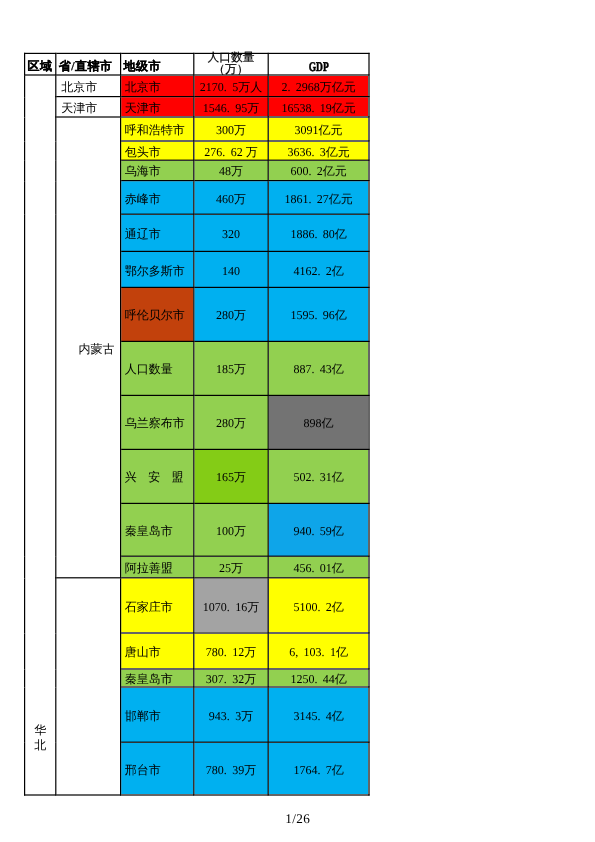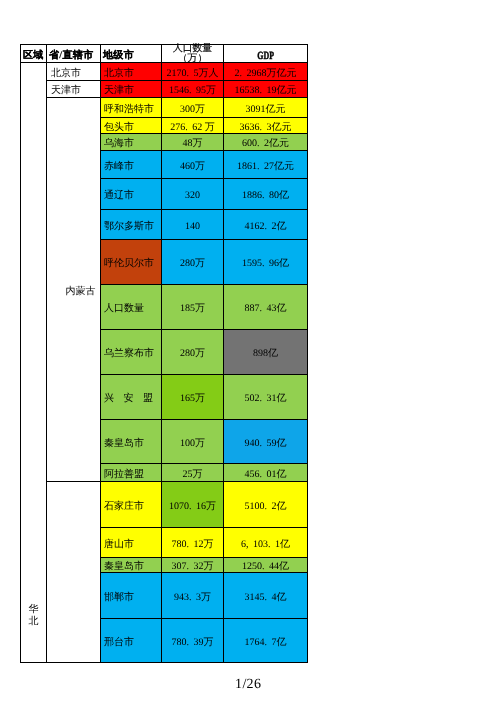--- a/index.html
+++ b/index.html
@@ -39,21 +39,21 @@
   .tbl td.prov{text-align:left;padding-left:4px;}
   .tbl td.provc{text-align:center;padding-left:14px;}
   .tbl td.cityc{text-align:left;padding-left:3px;}
   .tbl td.num{letter-spacing:0px;}
   .tbl td.num .pn{letter-spacing:4.4px;}
   .tbl td.citysp{text-align:justify;text-align-last:justify;padding-left:3px;padding-right:8px;white-space:normal;}
   .tbl td.vert{position:relative;vertical-align:top;}
   .tbl td.vert .rlabel{position:absolute;left:0;right:0;line-height:12px;
       font-size:10px;text-align:center;}
   .pg{position:absolute;left:0;top:677px;width:496px;text-align:center;
-      font-size:14px;color:#000;font-family:"Liberation Serif",serif;letter-spacing:0.3px;text-indent:0.3px;}
+      font-size:11px;color:#000;font-family:"Liberation Serif",serif;letter-spacing:0.3px;text-indent:0.3px;}
 </style>
 </head>
 <body>
 
 <div class="page">
   <table class="tbl">
     <colgroup>
       <col class="c1">
       <col class="c2">
       <col class="c3">
@@ -148,21 +148,21 @@
           <td class="num" style="background:#0ea5e9">940<span class="pn">.</span>59亿</td>
         </tr>
         <tr style="height: 18px;">
           <td class="cityc" style="background:#92D050">阿拉善盟</td>
           <td class="num" style="background:#92D050">25万</td>
           <td class="num" style="background:#92D050">456<span class="pn">.</span>01亿</td>
         </tr>
         <tr style="height: 46px;">
           <td class="provc" rowspan="5"></td>
           <td class="cityc" style="background:#FFFF00">石家庄市</td>
-          <td class="num" style="background:#84cc16">1070<span class="pn">.</span>16万</td>
+          <td class="num" style="background:#a3a3a3">1070<span class="pn">.</span>16万</td>
           <td class="num" style="background:#FFFF00">5100<span class="pn">.</span>2亿</td>
         </tr>
         <tr style="height: 30px;">
           <td class="cityc" style="background:#FFFF00">唐山市</td>
           <td class="num" style="background:#FFFF00">780<span class="pn">.</span>12万</td>
           <td class="num" style="background:#FFFF00">6<span class="pn">,</span>103<span class="pn">.</span>1亿</td>
         </tr>
         <tr style="height: 15px;">
           <td class="cityc" style="background:#92D050">秦皇岛市</td>
           <td class="num" style="background:#92D050">307<span class="pn">.</span>32万</td>

